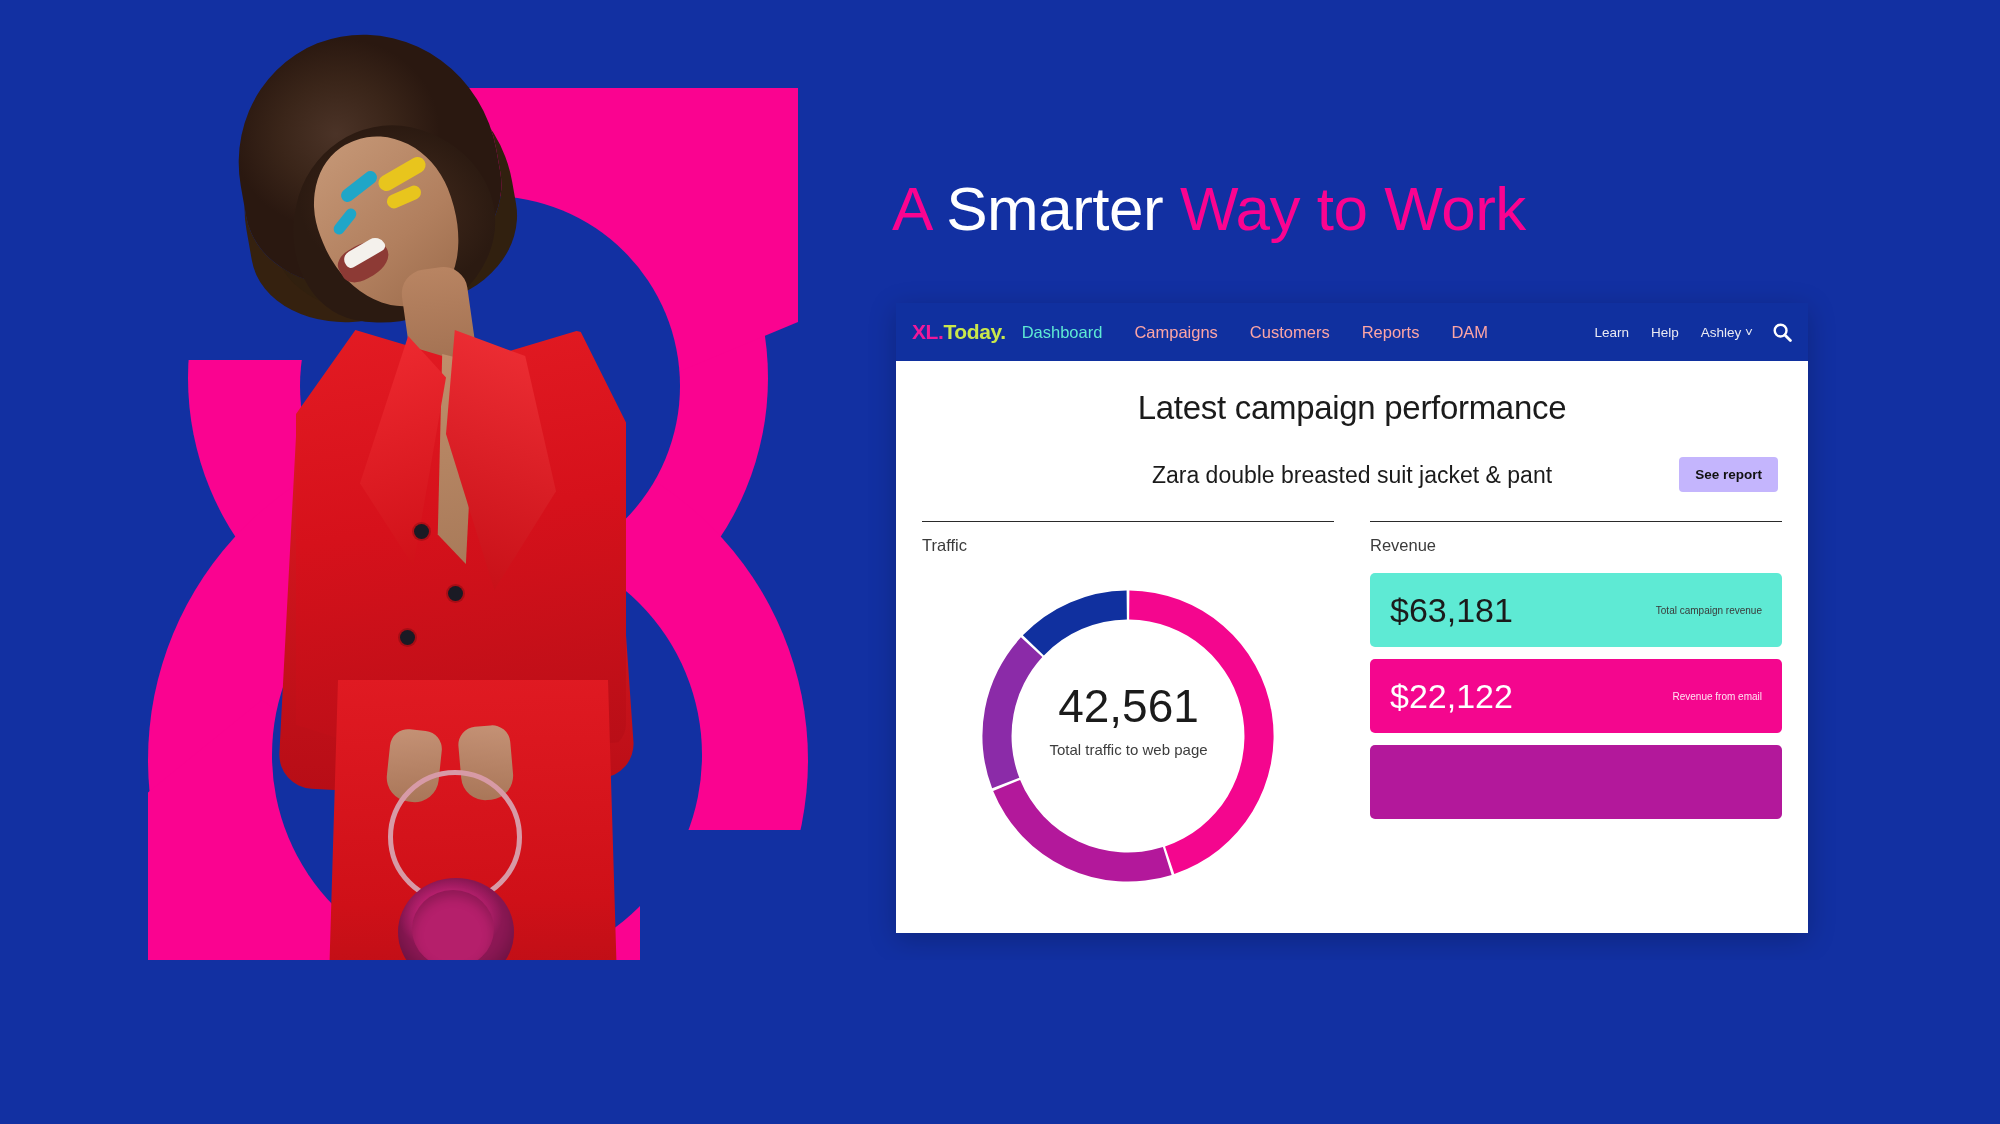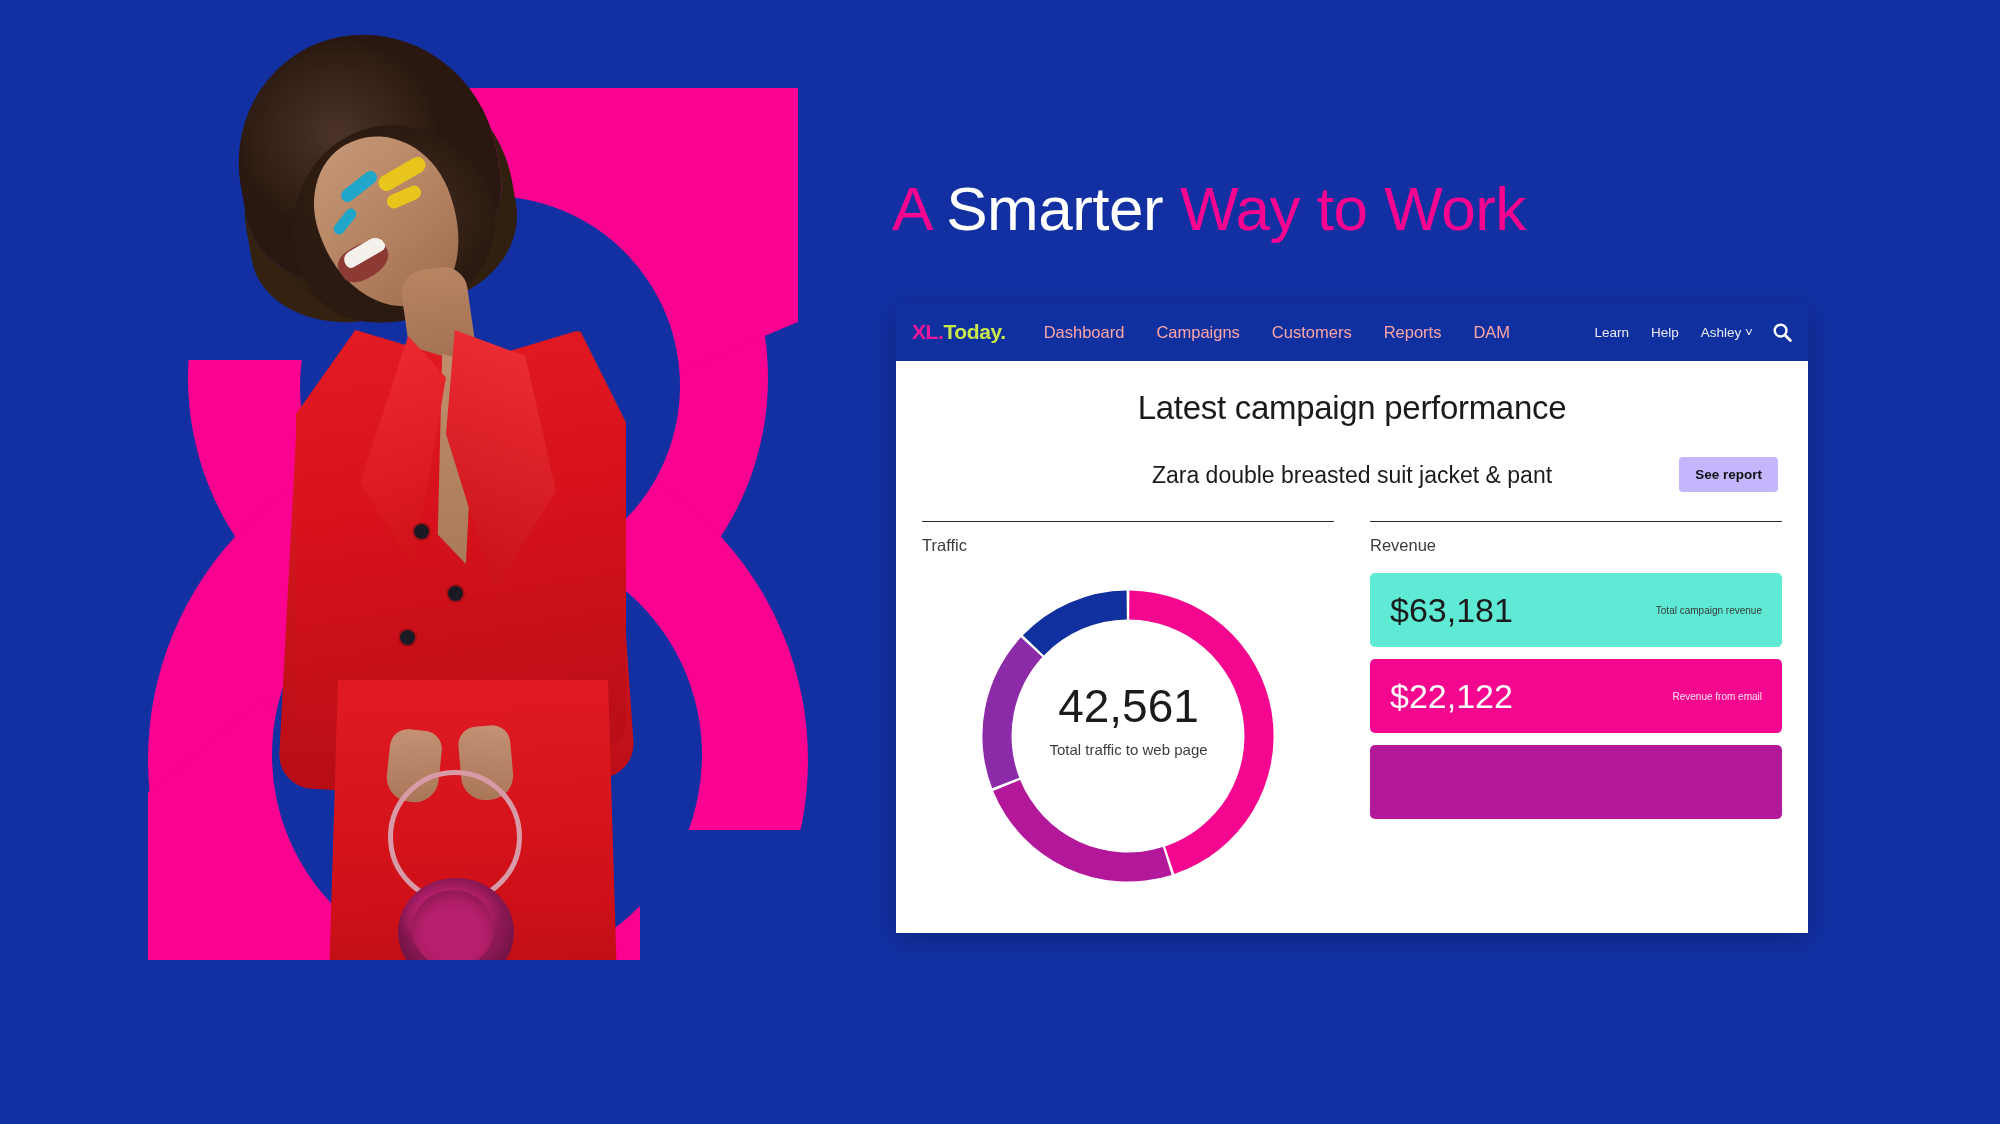--- a/index.html
+++ b/index.html
@@ -174,28 +174,28 @@
   
   #dash {
     position:absolute; left:896px; top:303px; width:912px; height:630px;
     background:#FFFFFF; overflow:hidden;
     box-shadow: 0 6px 26px rgba(0,0,0,.22);
   }
   #navbar {
     height:58px; background:#10309F; display:flex; align-items:center;
     padding:0 14px 0 16px; gap:0;
   }
-  #logo { font-size:21px; font-weight:700; letter-spacing:-.4px; margin-right:22px; white-space:nowrap; }
+  #logo { font-size:21px; font-weight:700; letter-spacing:-.4px; white-space:nowrap; }
   #logo .xl { color:#F0189A; }
   #logo .today { color:#C9E84B; }
   .navlink {
     color:#fca5a5; font-size:16.5px; font-weight:400;
     padding:0 16px; white-space:nowrap; cursor:pointer;
   }
-  .navlink.active { color:#fca5a5; }
+  .navlink.active { color:#5eead4; }
   .navspacer { flex:1; }
   .navsmall {
     color:#EAEAF2; font-size:13.5px; padding:0 11px; white-space:nowrap; cursor:pointer;
   }
   #searchicon { padding:0 2px 0 8px; display:flex; align-items:center; cursor:pointer; }
 
   #dashbody { padding:0 26px; }
   #dashTitle {
     text-align:center; font-size:33px; font-weight:400; color:#1b1b1b;
     padding-top:28px; letter-spacing:-.3px;

